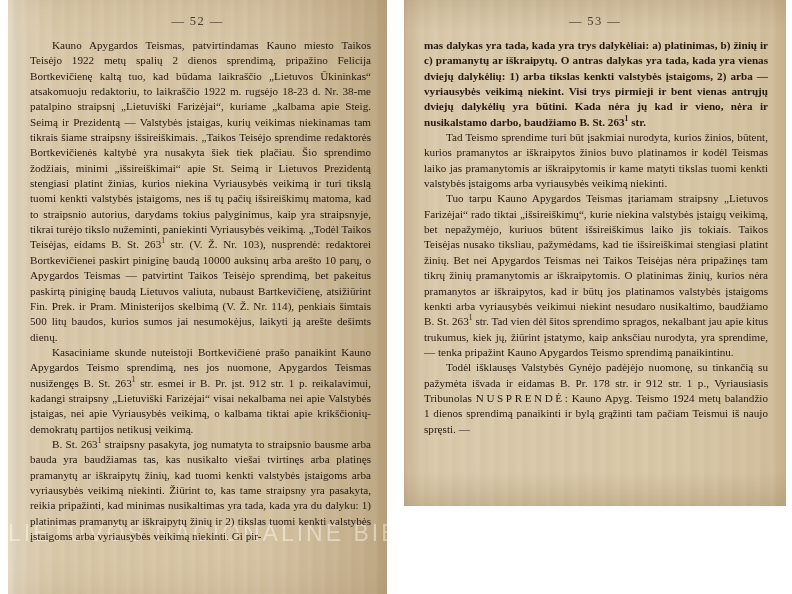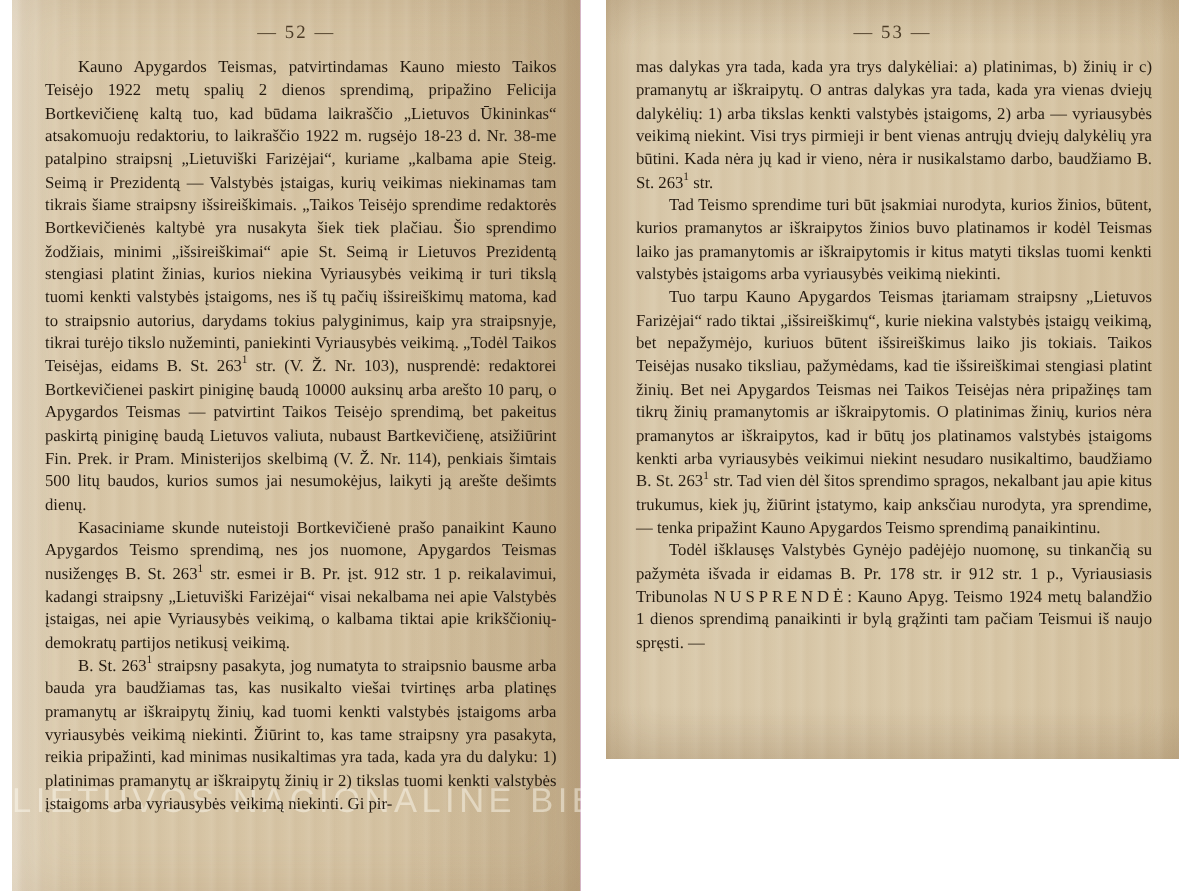--- a/index.html
+++ b/index.html
@@ -11,21 +11,21 @@
     width: 792px;
     height: 594px;
     overflow: hidden;
     font-family: "Liberation Serif", "DejaVu Serif", serif;
   }
 
   .spread {
     position: relative;
     width: 756px;
     height: 594px;
-    background: #a21caf;
+    background: #be185d;
   }
 
   
   .page-left {
     position: absolute;
     left: 8px;
     top: 0px;
     width: 379px;
     height: 594px;
     background:
@@ -131,20 +131,21 @@
     right: 18px;
     top: 38px;
   }
   .textblock p {
     margin: 0;
     text-indent: 22px;
     hyphens: manual;
   }
   .textblock p.cont {
     text-indent: 0;
+    font-weight: bold;
   }
   .sup {
     font-size: 0.68em;
     vertical-align: super;
     line-height: 0;
   }
   .spaced {
     letter-spacing: 2.6px;
     font-family: Liberation Serif, serif;
   }
@@ -208,21 +209,21 @@
       <p>B. St. 263<span class="sup">1</span> straipsny pasakyta, jog numatyta to straipsnio bausme arba bauda yra baudžiamas tas, kas nusikalto viešai tvirtinęs arba platinęs pramanytų ar iškraipytų žinių, kad tuomi kenkti valstybės įstaigoms arba vyriausybės veikimą niekinti. Žiūrint to, kas tame straipsny yra pasakyta, reikia pripažinti, kad minimas nusikaltimas yra tada, kada yra du dalyku: 1) platinimas pramanytų ar iškraipytų žinių ir 2) tikslas tuomi kenkti valstybės įstaigoms arba vyriausybės veikimą niekinti. Gi pir-</p>
     </div>
   </div>
 
   <div class="watermark">LIETUVOS NACIONALINĖ BIBLIOTEKA</div>
 
   <div class="page-right">
     <div class="folio">— 53 —</div>
     <div class="textblock">
       <p class="cont">mas dalykas yra tada, kada yra trys dalykėliai: a) platinimas, b) žinių ir c) pramanytų ar iškraipytų. O antras dalykas yra tada, kada yra vienas dviejų dalykėlių: 1) arba tikslas kenkti valstybės įstaigoms, 2) arba — vyriausybės veikimą niekint. Visi trys pirmieji ir bent vienas antrųjų dviejų dalykėlių yra būtini. Kada nėra jų kad ir vieno, nėra ir nusikalstamo darbo, baudžiamo B. St. 263<span class="sup">1</span> str.</p>
-      <p>Tad Teismo sprendime turi būt įsakmiai nurodyta, kurios žinios, būtent, kurios pramanytos ar iškraipytos žinios buvo platinamos ir kodėl Teismas laiko jas pramanytomis ar iškraipytomis ir kitus matyti tikslas tuomi kenkti valstybės įstaigoms arba vyriausybės veikimą niekinti.</p>
+      <p>Tad Teismo sprendime turi būt įsakmiai nurodyta, kurios žinios, būtent, kurios pramanytos ar iškraipytos žinios buvo platinamos ir kodėl Teismas laiko jas pramanytomis ar iškraipytomis ir kame matyti tikslas tuomi kenkti valstybės įstaigoms arba vyriausybės veikimą niekinti.</p>
       <p>Tuo tarpu Kauno Apygardos Teismas įtariamam straipsny „Lietuvos Farizėjai“ rado tiktai „išsireiškimų“, kurie niekina valstybės įstaigų veikimą, bet nepažymėjo, kuriuos būtent išsireiškimus laiko jis tokiais. Taikos Teisėjas nusako tiksliau, pažymėdams, kad tie išsireiškimai stengiasi platint žinių. Bet nei Apygardos Teismas nei Taikos Teisėjas nėra pripažinęs tam tikrų žinių pramanytomis ar iškraipytomis. O platinimas žinių, kurios nėra pramanytos ar iškraipytos, kad ir būtų jos platinamos valstybės įstaigoms kenkti arba vyriausybės veikimui niekint nesudaro nusikaltimo, baudžiamo B. St. 263<span class="sup">1</span> str. Tad vien dėl šitos sprendimo spragos, nekalbant jau apie kitus trukumus, kiek jų, žiūrint įstatymo, kaip anksčiau nurodyta, yra sprendime, — tenka pripažint Kauno Apygardos Teismo sprendimą panaikintinu.</p>
       <p>Todėl išklausęs Valstybės Gynėjo padėjėjo nuomonę, su tinkančią su pažymėta išvada ir eidamas B. Pr. 178 str. ir 912 str. 1 p., Vyriausiasis Tribunolas <span class="spaced">NUSPRENDĖ</span>: Kauno Apyg. Teismo 1924 metų balandžio 1 dienos sprendimą panaikinti ir bylą grąžinti tam pačiam Teismui iš naujo spręsti. —</p>
     </div>
   </div>
 
   <div class="edge-white-left"></div>
   <div class="gutter"></div>
   <div class="edge-white-right"></div>
   <div class="below-right"></div>
 

